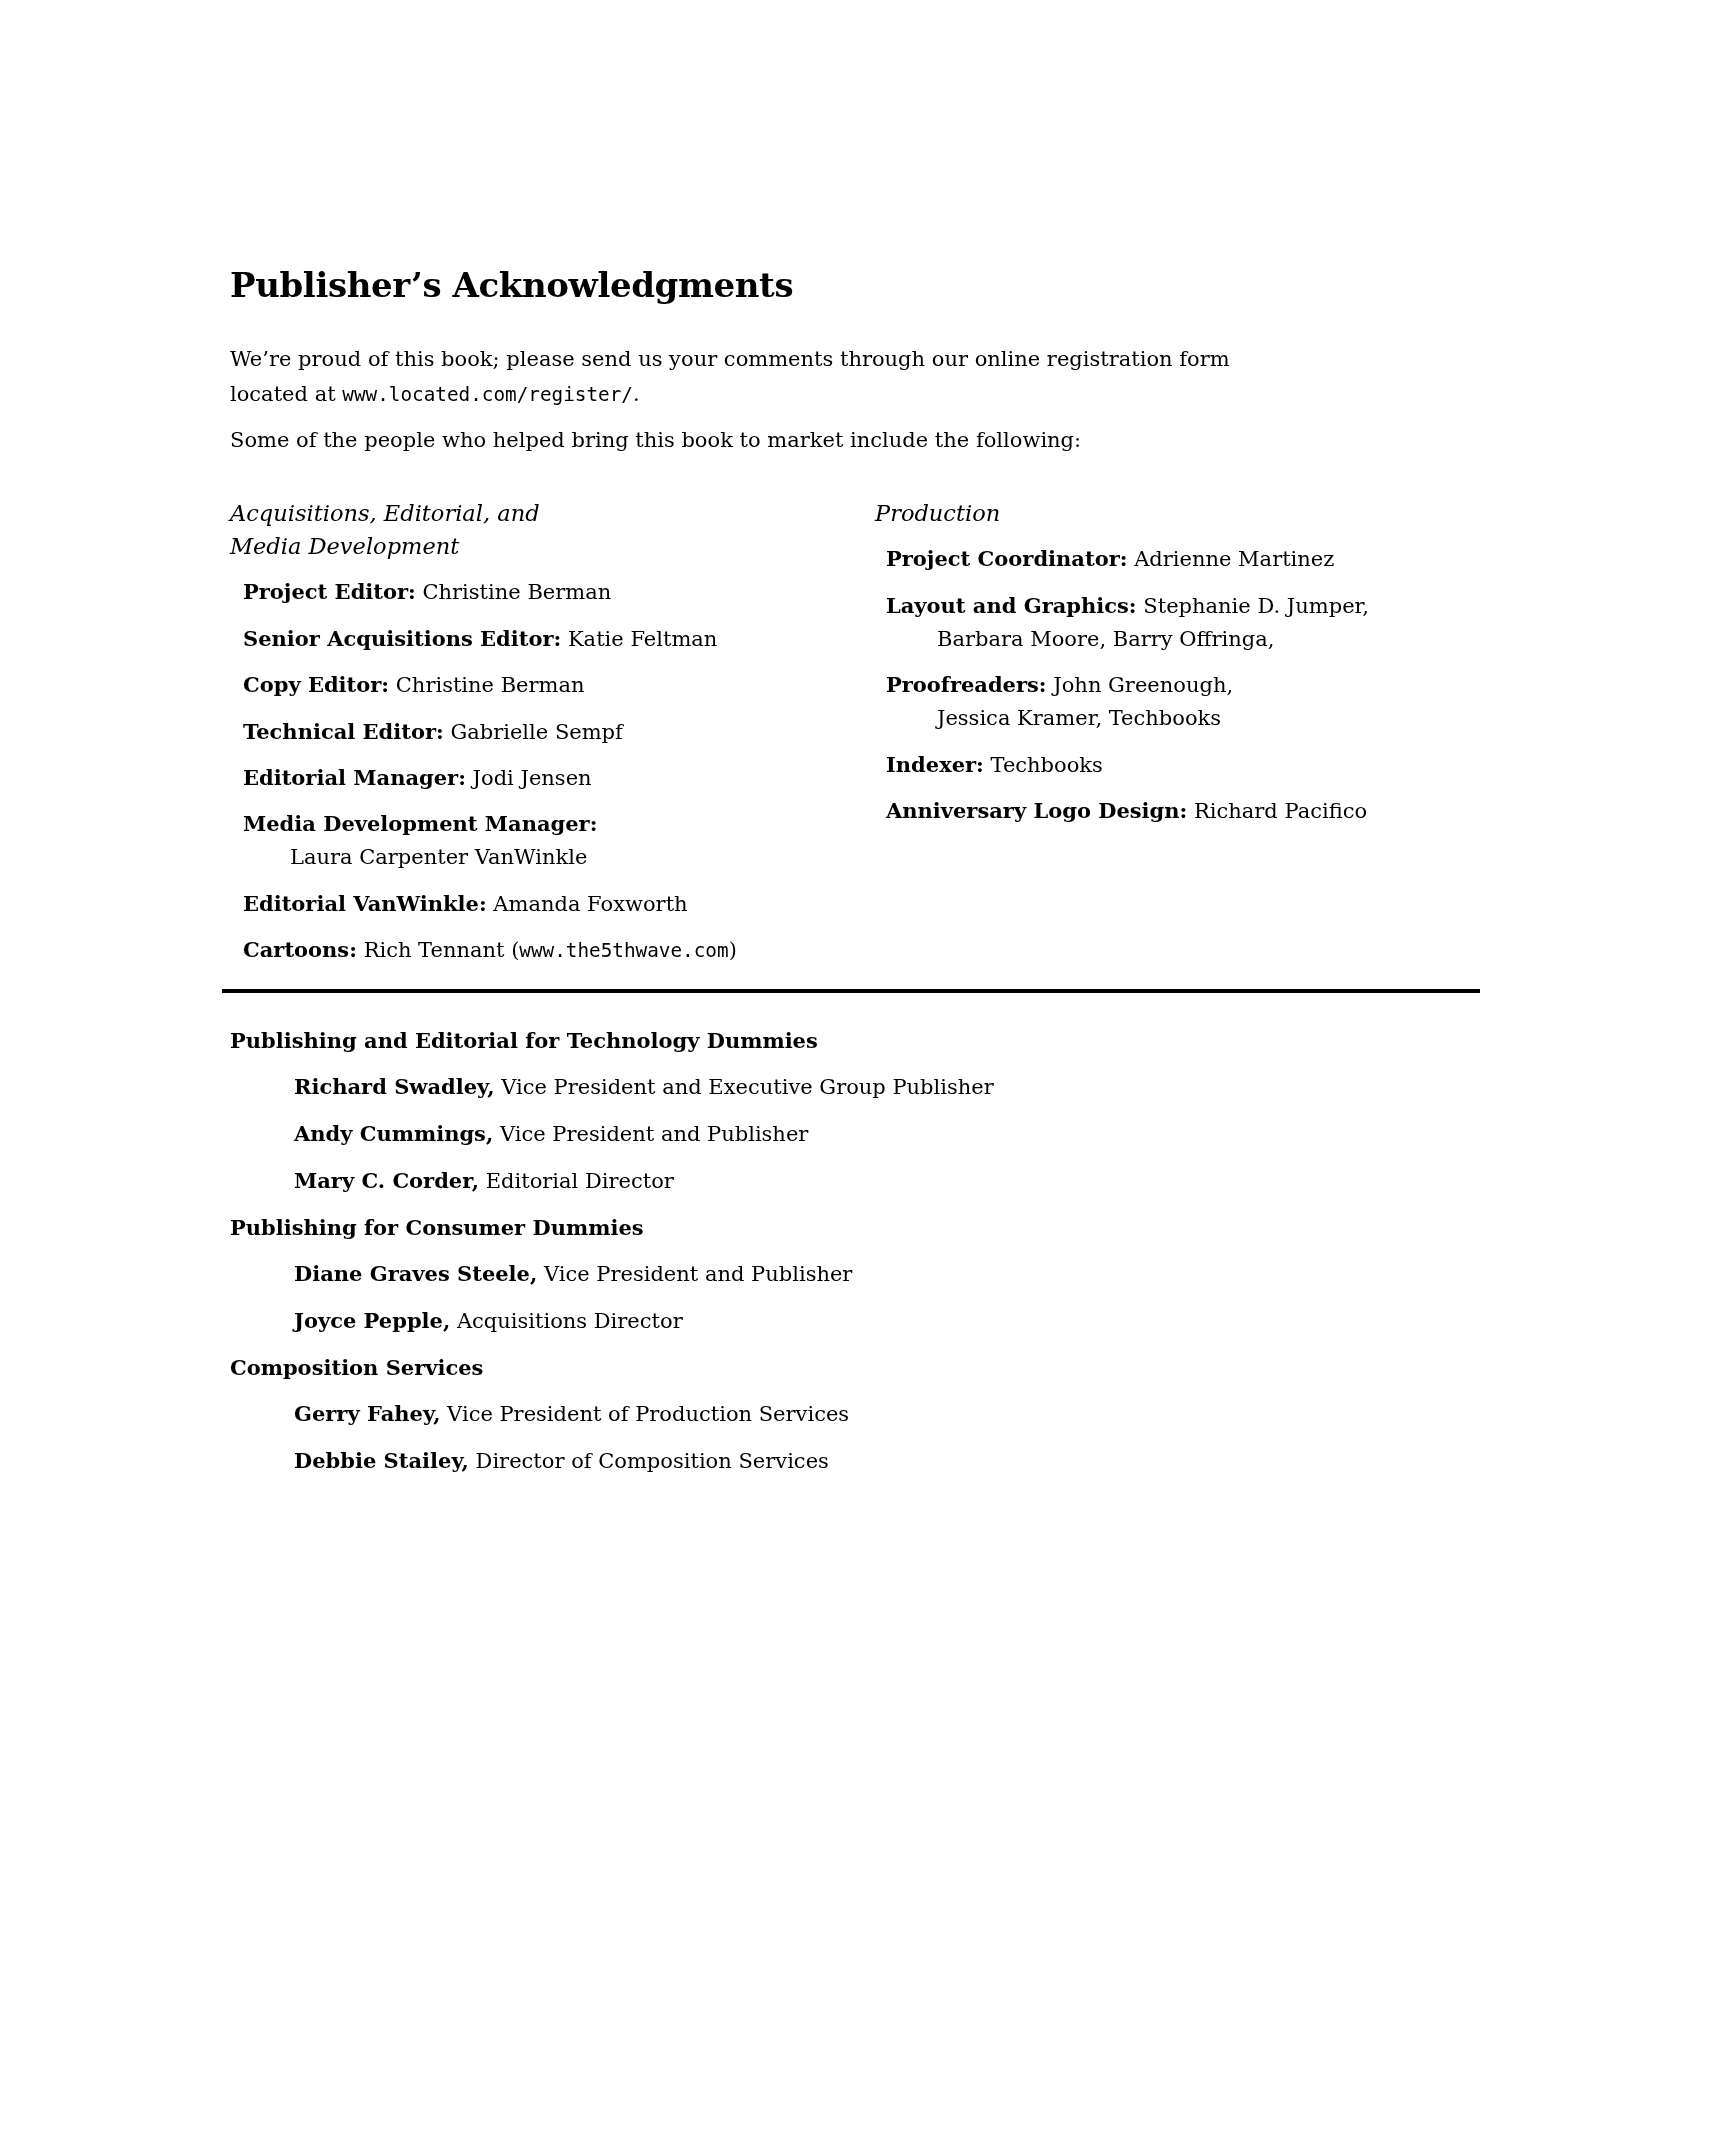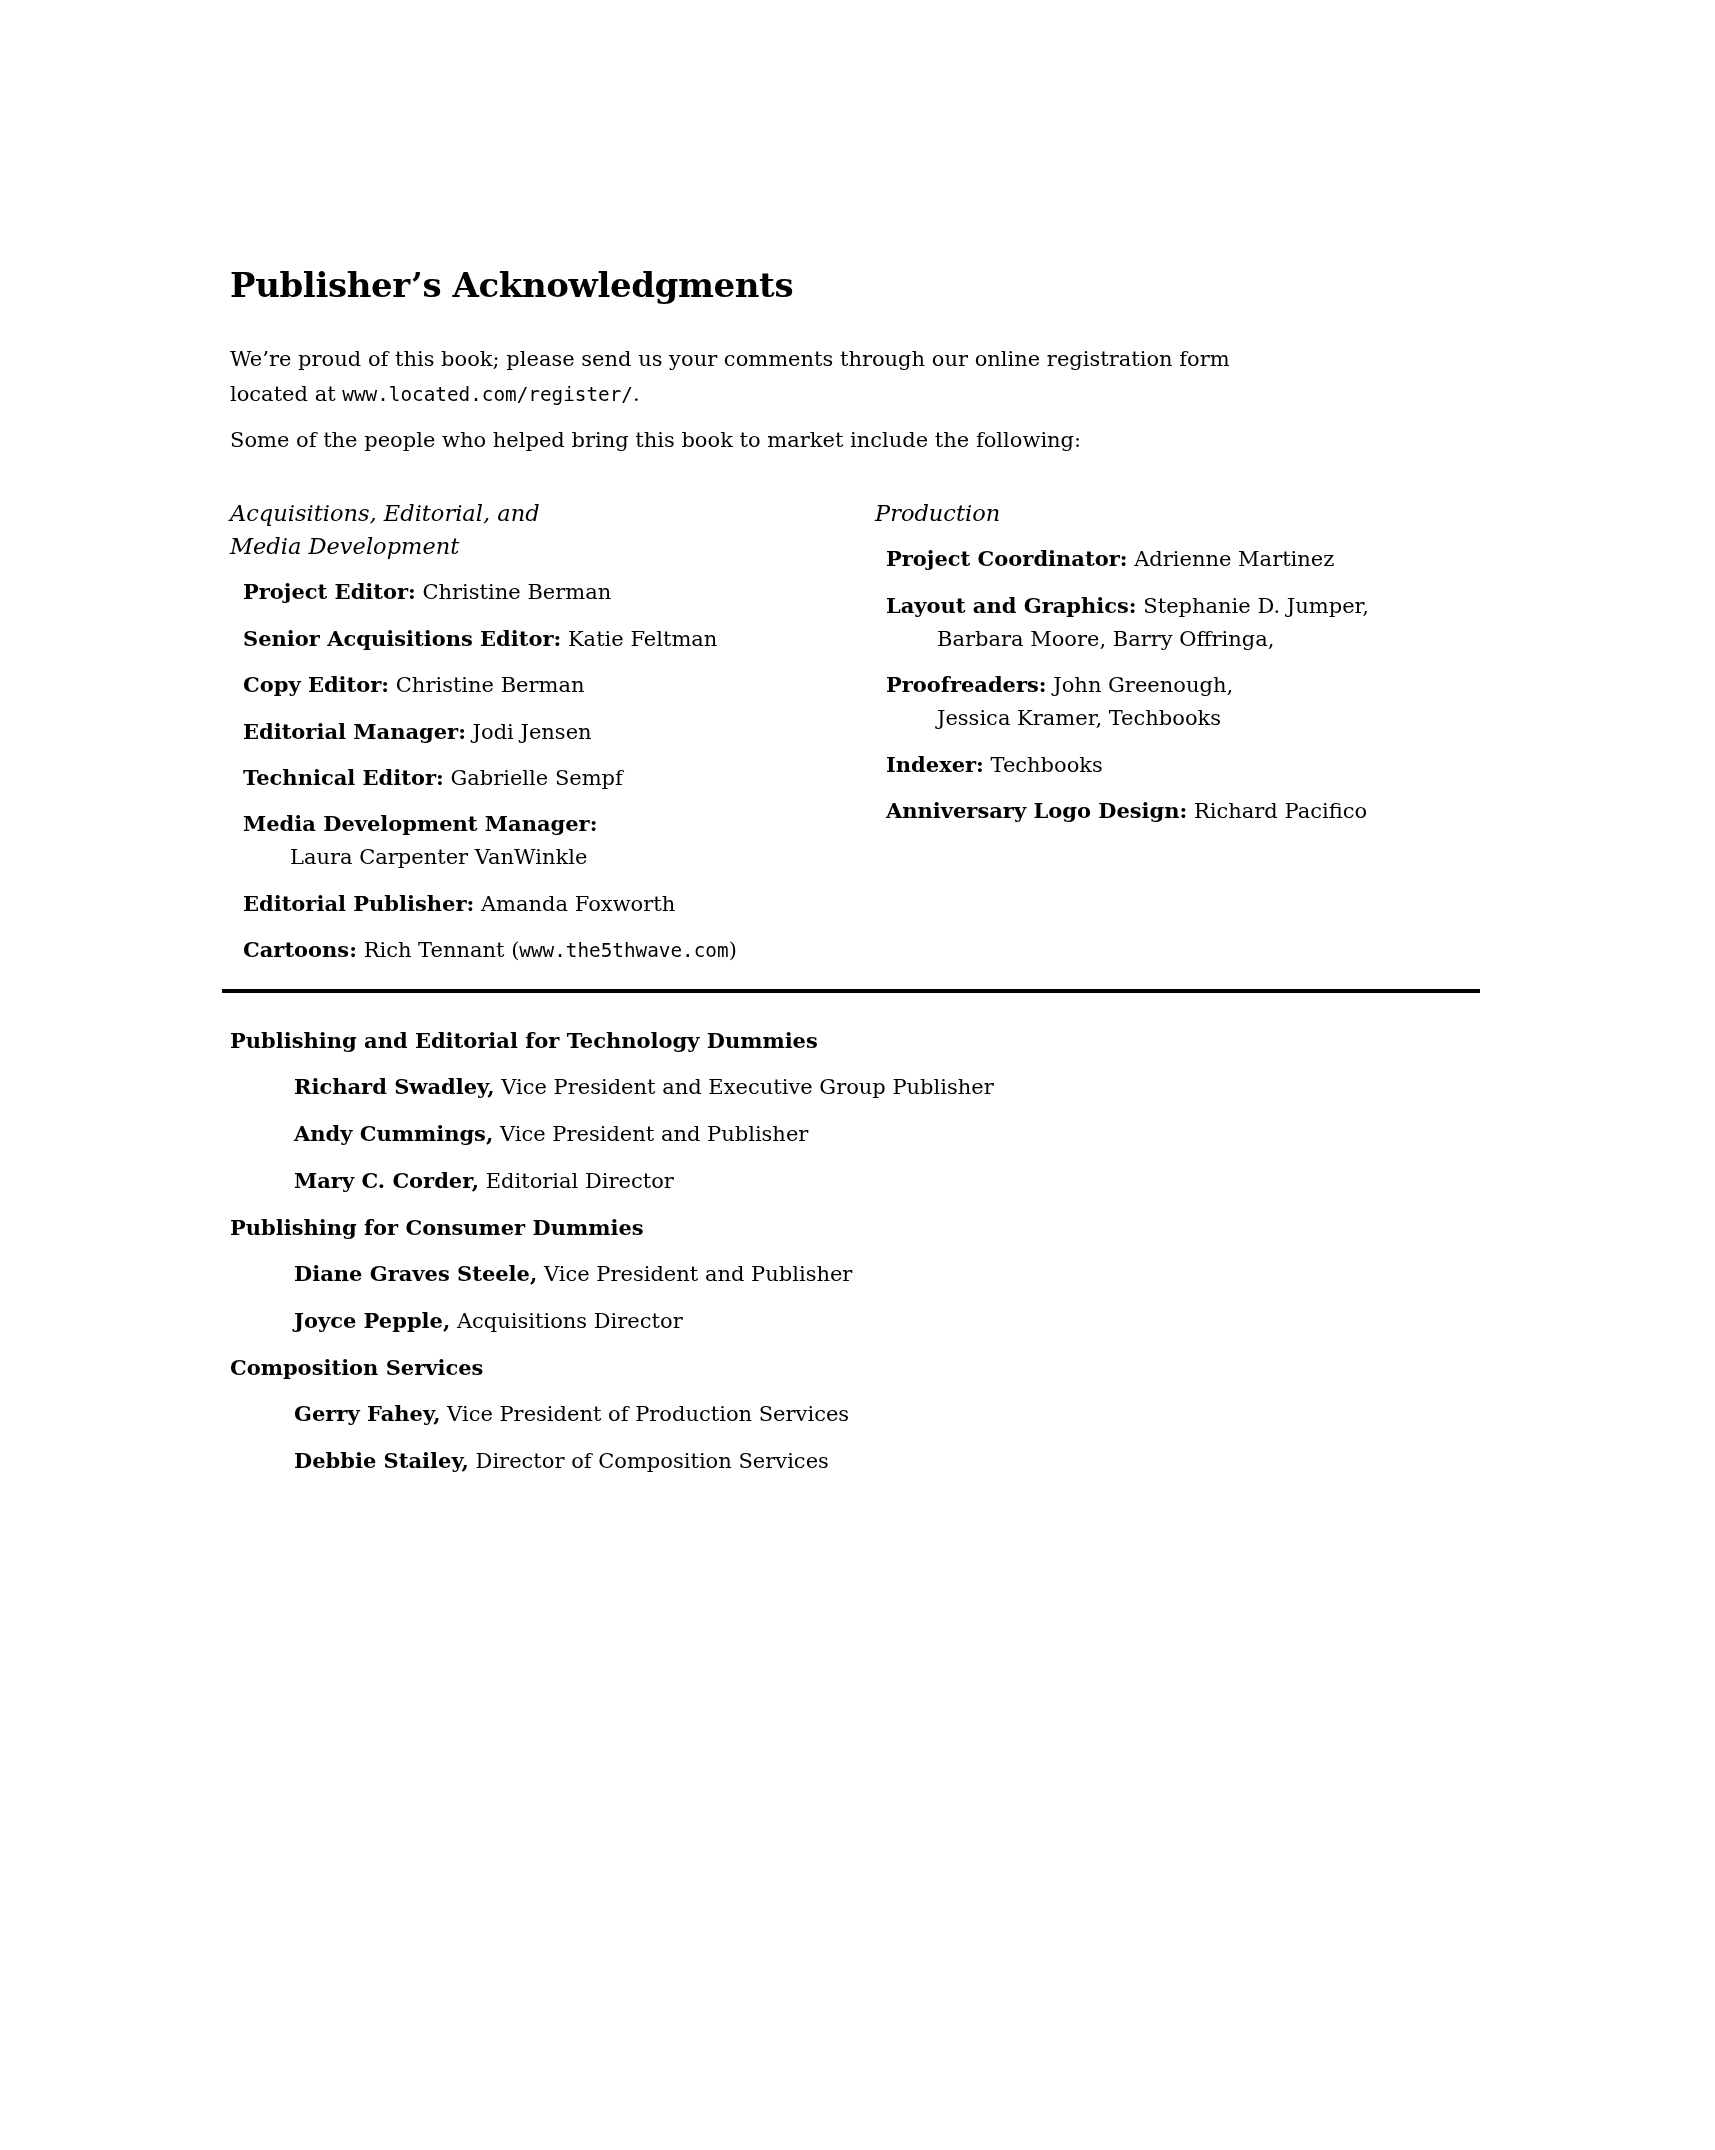--- a/index.html
+++ b/index.html
@@ -58,24 +58,24 @@
   <div class="cols">
 
     <div class="col col-left">
       <div class="col-heading">
         <span class="hline">Acquisitions, Editorial, and</span>
         <span class="hline">Media Development</span>
       </div>
       <div class="item"><span class="lbl">Project Editor:</span><span class="val"> Christine Berman</span></div>
       <div class="item"><span class="lbl">Senior Acquisitions Editor:</span><span class="val"> Katie Feltman</span></div>
       <div class="item"><span class="lbl">Copy Editor:</span><span class="val"> Christine Berman</span></div>
+      <div class="item"><span class="lbl">Technical Editor:</span><span class="val"> Gabrielle Sempf</span></div>
       <div class="item"><span class="lbl">Editorial Manager:</span><span class="val"> Jodi Jensen</span></div>
-      <div class="item"><span class="lbl">Technical Editor:</span><span class="val"> Gabrielle Sempf</span></div>
       <div class="item"><span class="lbl">Media Development Manager:</span><span class="contline">Laura Carpenter VanWinkle</span></div>
-      <div class="item"><span class="lbl">Editorial Publisher:</span><span class="val"> Amanda Foxworth</span></div>
+      <div class="item"><span class="lbl">Editorial VanWinkle:</span><span class="val"> Amanda Foxworth</span></div>
       <div class="item"><span class="lbl">Cartoons:</span><span class="val"> Rich Tennant (</span><span class="mono">www.the5thwave.com</span><span class="val">)</span></div>
     </div>
 
     <div class="col col-right">
       <div class="col-heading">
         <span class="hline">Production</span>
       </div>
       <div class="item"><span class="lbl">Project Coordinator:</span><span class="val"> Adrienne Martinez</span></div>
       <div class="item"><span class="lbl">Layout and Graphics:</span><span class="val"> Stephanie D. Jumper,</span><span class="contline">Barbara Moore, Barry Offringa,</span></div>
       <div class="item"><span class="lbl">Proofreaders:</span><span class="val"> John Greenough,</span><span class="contline">Jessica Kramer, Techbooks</span></div>

